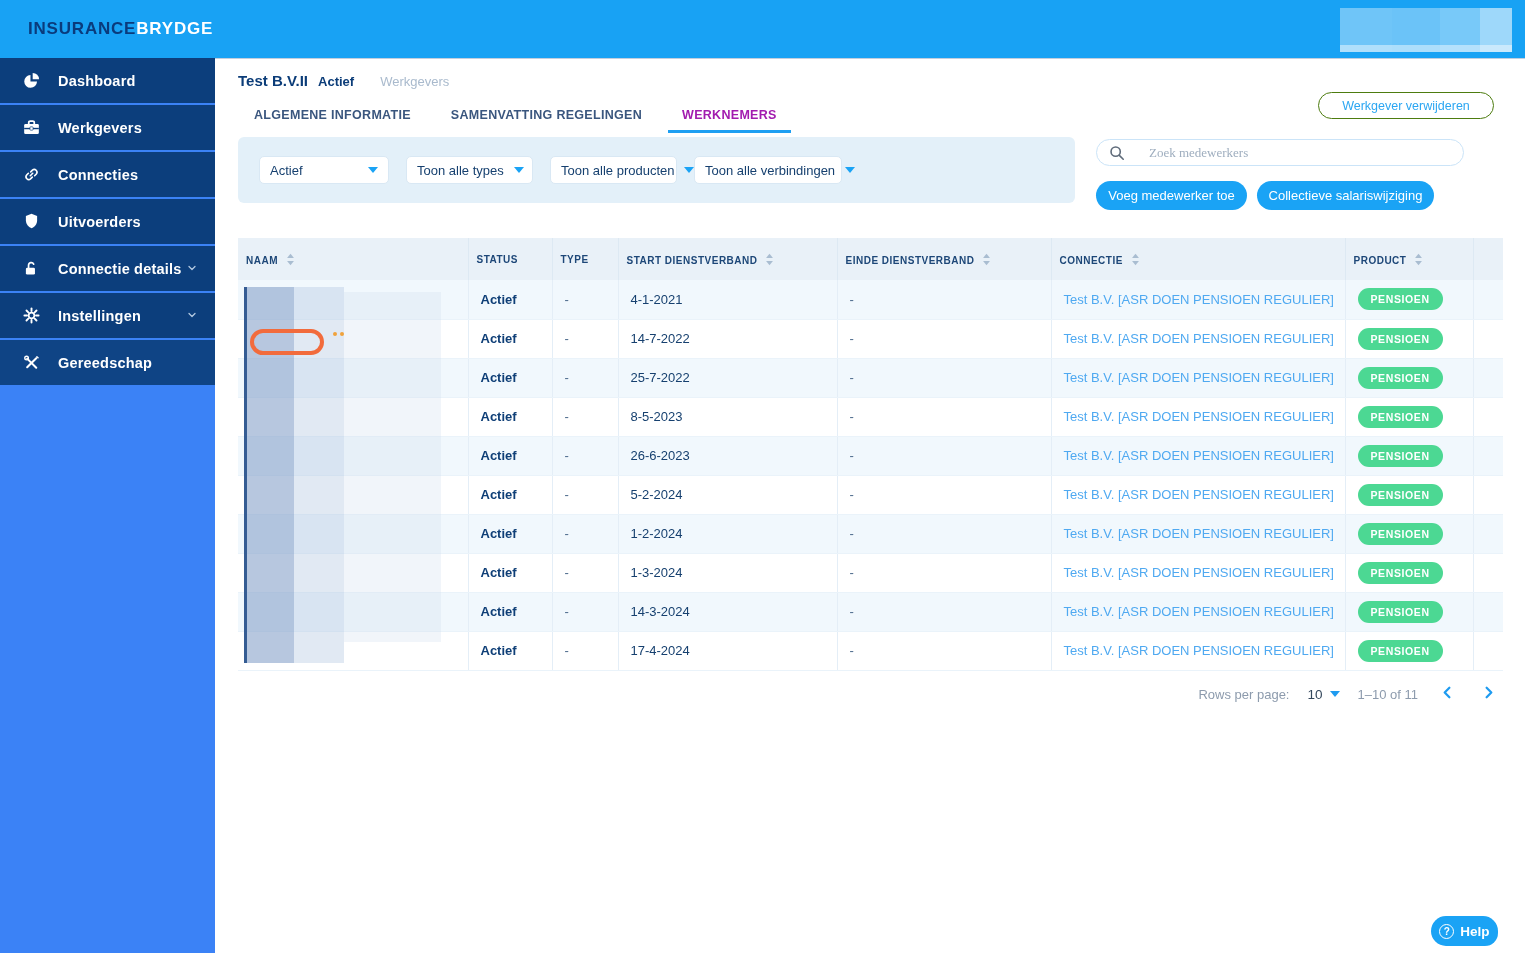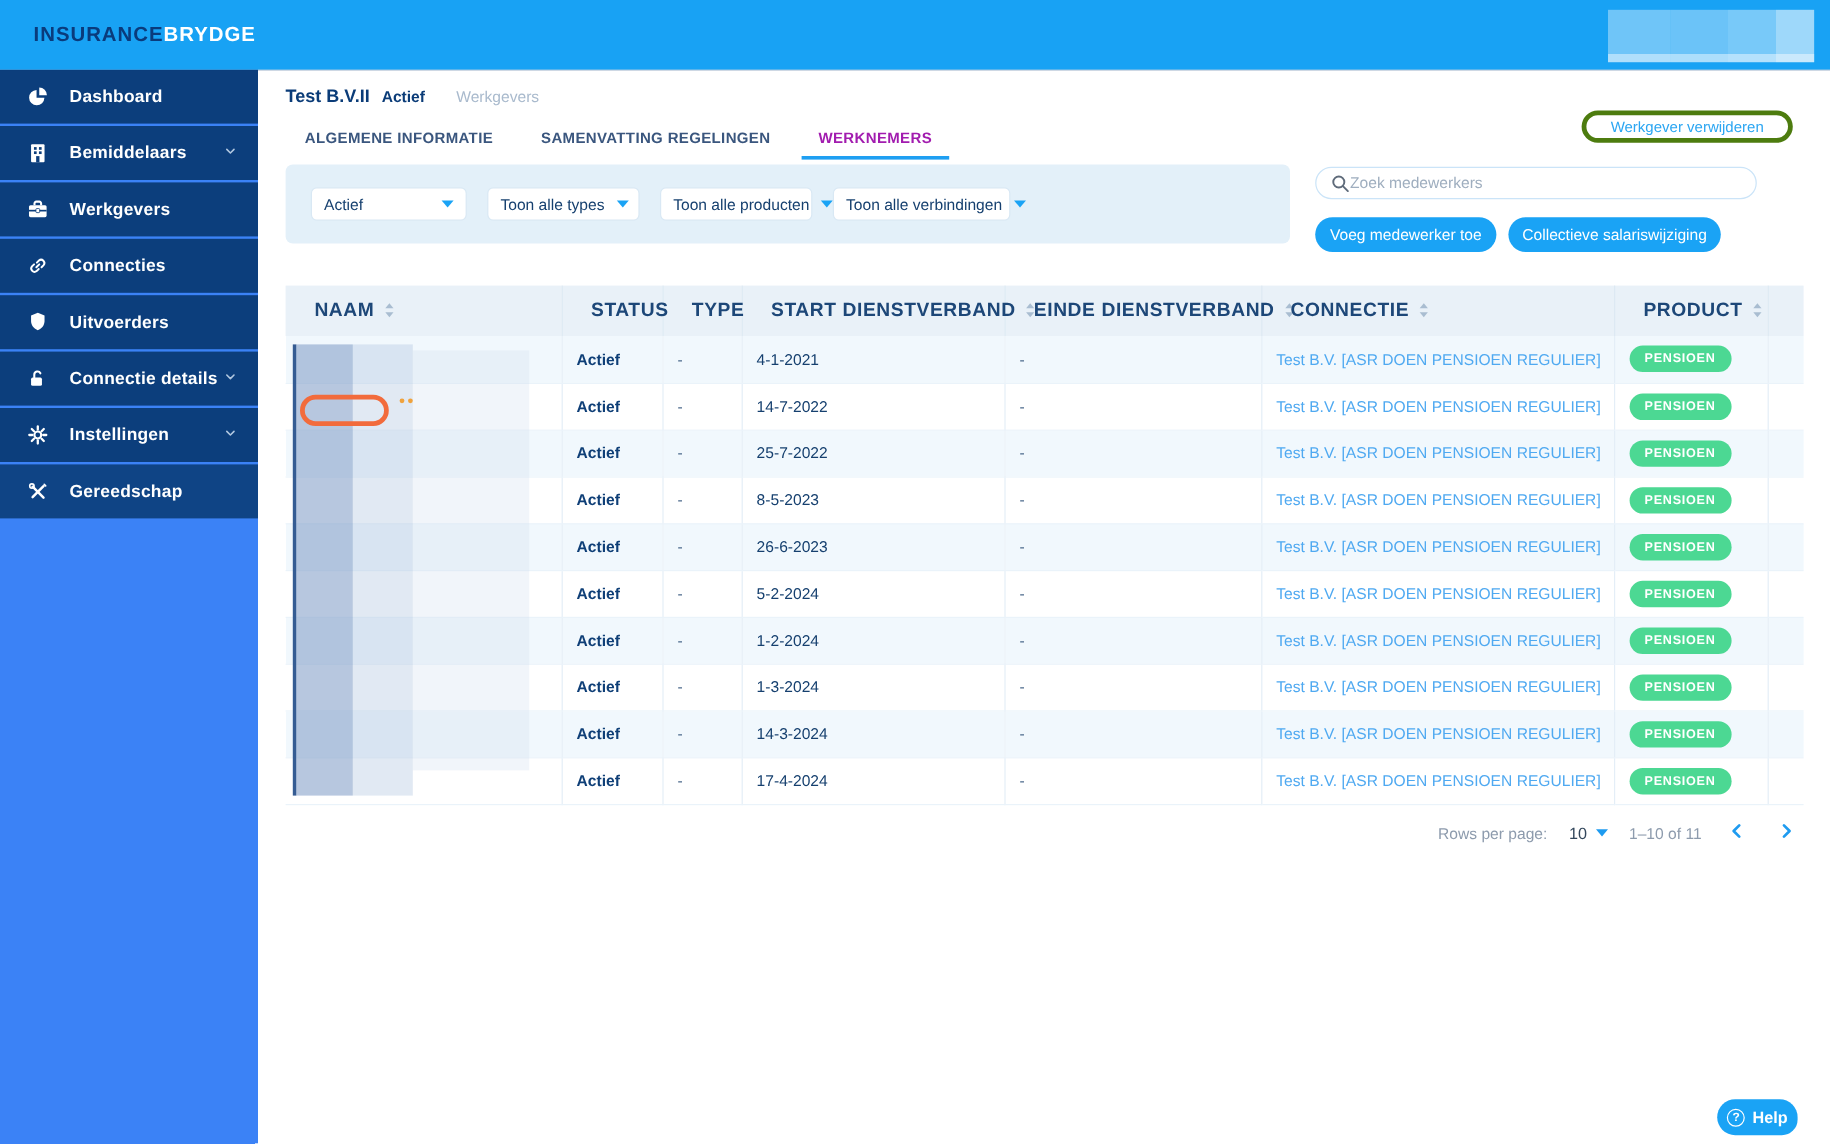--- a/index.html
+++ b/index.html
@@ -58,21 +58,21 @@
   
   .page-head {
     position:absolute; left:238px; top:72px; display:flex; align-items:baseline;
   }
   .page-title { font-size:15px; font-weight:bold; color:#0B3C78; }
   .page-status { font-size:13px; font-weight:600; color:#0B3C78; margin-left:10px; }
   .page-breadcrumb { font-size:13px; color:#A9BACD; margin-left:26px; }
 
   .delete-employer-btn {
     position:absolute; left:1318px; top:92px; width:176px; height:27px;
-    border:4px solid #4d7c0f; border-radius:14px; background:#fff;
+    border:1px solid #4d7c0f; border-radius:14px; background:#fff;
     color:#2BA6F2; font-size:12.5px; font-family:inherit; cursor:pointer;
   }
 
   
   .tabs { position:absolute; left:240px; top:106px; display:flex; }
   .tab {
     font-size:12.5px; font-weight:600; letter-spacing:0.3px;
     color:#3A567E; padding:2px 14px 8px 14px; margin-right:12px; cursor:pointer;
     border-bottom:3px solid transparent;
   }
@@ -98,39 +98,39 @@
   .dd-w1 { width:130px; } .dd-w2 { width:127px; } .dd-w3 { width:127px; } .dd-w4 { width:148px; }
 
   
   .search-box {
     position:absolute; left:1096px; top:139px; width:368px; height:27px;
     border:1px solid #CBE4F8; border-radius:14px; background:#fff;
     display:flex; align-items:center; padding:0 10px 0 12px;
   }
   .search-box input {
     border:none; outline:none; flex:1; font-size:13px; color:#0369a1; background:transparent;
-    font-family:Liberation Sans, sans-serif; margin-left:0;
+    font-family:Liberation Serif, serif; margin-left:24px;
   }
   .search-box input::placeholder { color:#9FAEBF; }
   .action-btn {
     position:absolute; top:181px; height:29px; border:none; border-radius:15px;
     background:#1AA3F5; color:#fff; font-size:13px; font-family:inherit; cursor:pointer;
   }
   .btn-add { left:1096px; width:151px; }
   .btn-collective { left:1257px; width:177px; }
 
   
   .table-wrap { position:absolute; left:238px; top:238px; width:1265px; }
   table { border-collapse:collapse; table-layout:fixed; width:1265px; }
   col.c-naam{width:230px} col.c-status{width:84px} col.c-type{width:66px}
   col.c-start{width:219px} col.c-einde{width:214px} col.c-conn{width:294px}
   col.c-prod{width:128px} col.c-extra{width:30px}
   thead th {
-    height:42px; background:#E9F1F8; text-align:left; padding-left:24px;
-    font-size:16px; font-weight:600; letter-spacing:0.5px; color:#1D4778;
+    height:42px; background:#E9F1F8; text-align:left; padding-left:8px;
+    font-size:10px; font-weight:600; letter-spacing:0.5px; color:#1D4778;
     border-right:1px solid #DDE9F3; white-space:nowrap;
   }
   thead th:last-child { border-right:none; }
   thead th .sort-icon { margin-left:8px; vertical-align:-2px; }
   tbody td {
     height:39px; padding-left:12px; font-size:13px; color:#16406F;
     border-right:1px solid #E4EEF7; border-bottom:1px solid #EAF3FA;
     white-space:nowrap; overflow:hidden;
   }
   tbody td:last-child { border-right:none; }
@@ -205,36 +205,20 @@
 
 <nav class="sidebar" id="sidebar-nav">
     <div class="side-item">
       <span class="side-icon">
         <svg width="19" height="19" viewBox="0 0 22 22">
           <path d="M9.8 4.6a7.4 7.4 0 1 0 7.6 7.6h-7.6z" fill="#fff"></path>
           <path d="M12.4 2.2a7.4 7.4 0 0 1 7.4 7.4h-7.4z" fill="#fff"></path>
         </svg>
       </span>
       <span>Dashboard</span>
-    </div>
-    <div class="side-item">
-      <span class="side-icon">
-        <svg width="19" height="19" viewBox="0 0 22 22">
-          <rect x="4.5" y="2.5" width="13" height="17.5" rx="1" fill="#fff"></rect>
-          <rect x="7.3" y="5.3" width="2.6" height="2.6" fill="#0C3E7C"></rect>
-          <rect x="12.1" y="5.3" width="2.6" height="2.6" fill="#0C3E7C"></rect>
-          <rect x="7.3" y="9.4" width="2.6" height="2.6" fill="#0C3E7C"></rect>
-          <rect x="12.1" y="9.4" width="2.6" height="2.6" fill="#0C3E7C"></rect>
-          <rect x="9.4" y="14" width="3.2" height="6" fill="#0C3E7C"></rect>
-        </svg>
-      </span>
-      <span>Bemiddelaars</span>
-      <span class="expand"><svg width="12" height="12" viewBox="0 0 24 24">
-          <polyline points="6,9 12,15 18,9" fill="none" stroke="#cfe0f2" stroke-width="2.6" stroke-linecap="round" stroke-linejoin="round"></polyline>
-        </svg></span>
     </div>
     <div class="side-item">
       <span class="side-icon">
         <svg width="19" height="19" viewBox="0 0 22 22">
           <path d="M7.8 7V5.2A1.7 1.7 0 0 1 9.5 3.5h3a1.7 1.7 0 0 1 1.7 1.7V7" fill="none" stroke="#fff" stroke-width="2"></path>
           <rect x="2.5" y="7" width="17" height="11.5" rx="1.5" fill="#fff"></rect>
           <rect x="2.5" y="11.4" width="17" height="1.6" fill="#0C3E7C"></rect>
           <rect x="9.2" y="10.2" width="3.6" height="3.9" rx="0.8" fill="#fff" stroke="#0C3E7C" stroke-width="0.8"></rect>
         </svg>
       </span>

